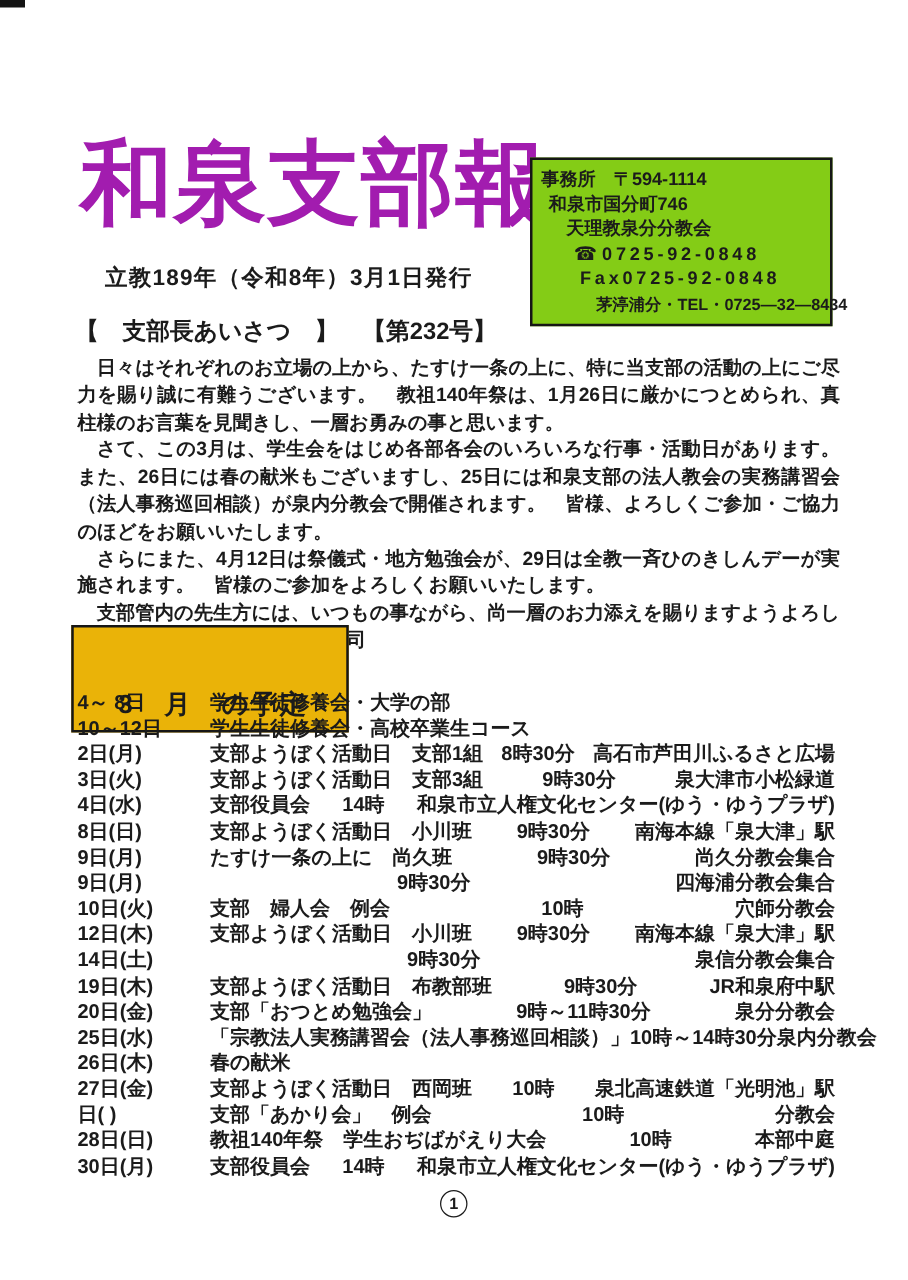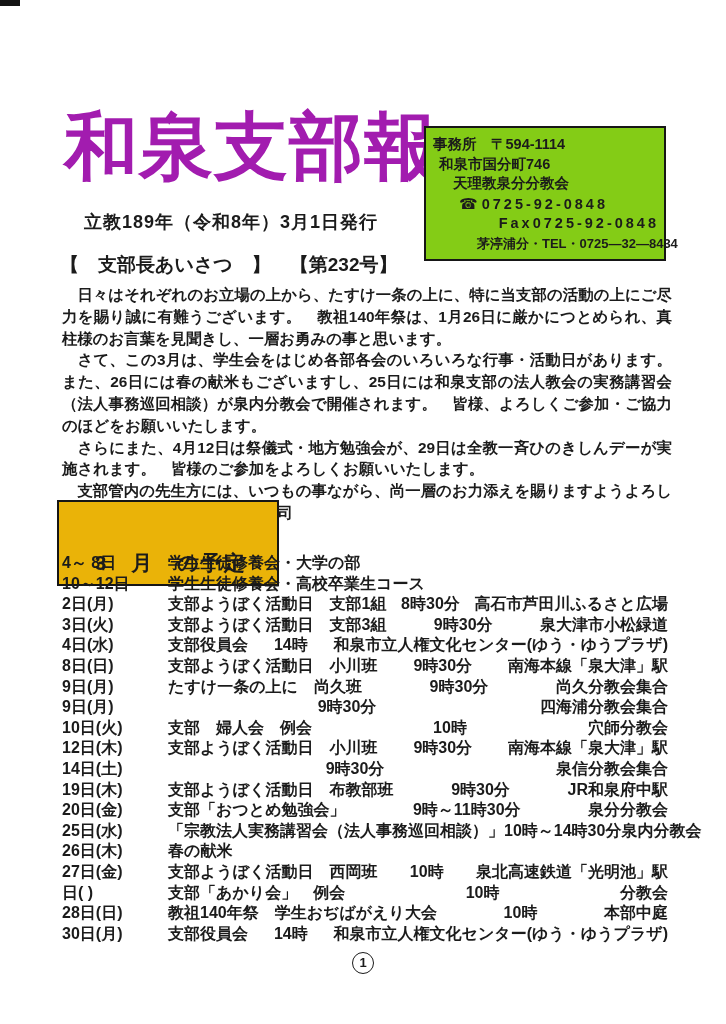--- a/index.html
+++ b/index.html
@@ -35,21 +35,21 @@
     border:2px solid #161616;
     padding:7px 5px 6px 7px;
     font-size:14.5px;font-weight:bold;
     line-height:19.5px;
     background:#84cc16;
   }
   .office-box .oline{white-space:nowrap;}
   .office-box .oline.l2{padding-left:6px;}
   .office-box .oline.l3{padding-left:20px;}
   .office-box .oline.l4{padding-left:26px;letter-spacing:3px;}
-  .office-box .oline.l5{padding-left:31px;letter-spacing:3px;text-align:right;}
+  .office-box .oline.l5{padding-left:31px;letter-spacing:3px;}
   .office-box .oline.l6{font-size:13px;letter-spacing:0;margin-left:44px;}
   .office-box .phone-glyph{font-size:15px;letter-spacing:0;margin-right:4px;}
   
   .greeting-head{
     position:absolute;left:60px;top:252px;
     display:flex;gap:19px;
     font-size:19px;font-weight:bold;
     white-space:pre;
   }
   .greeting-body{

